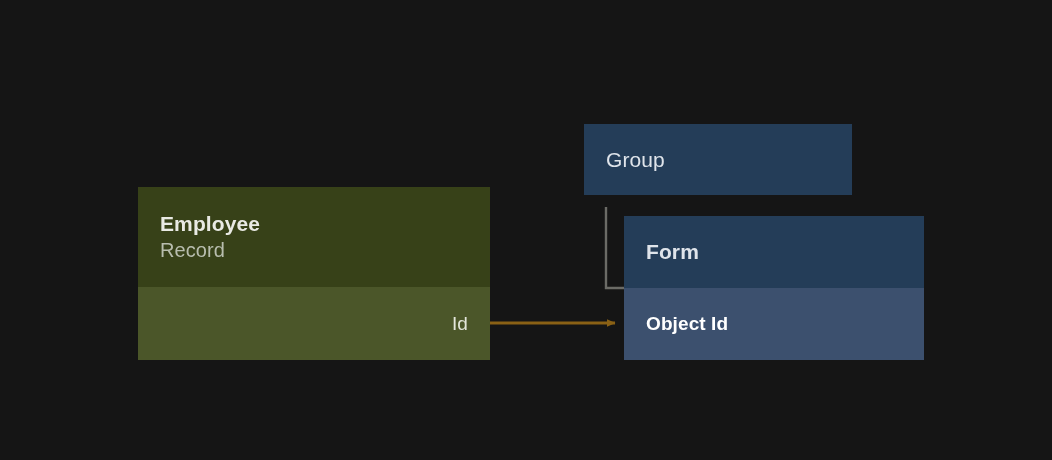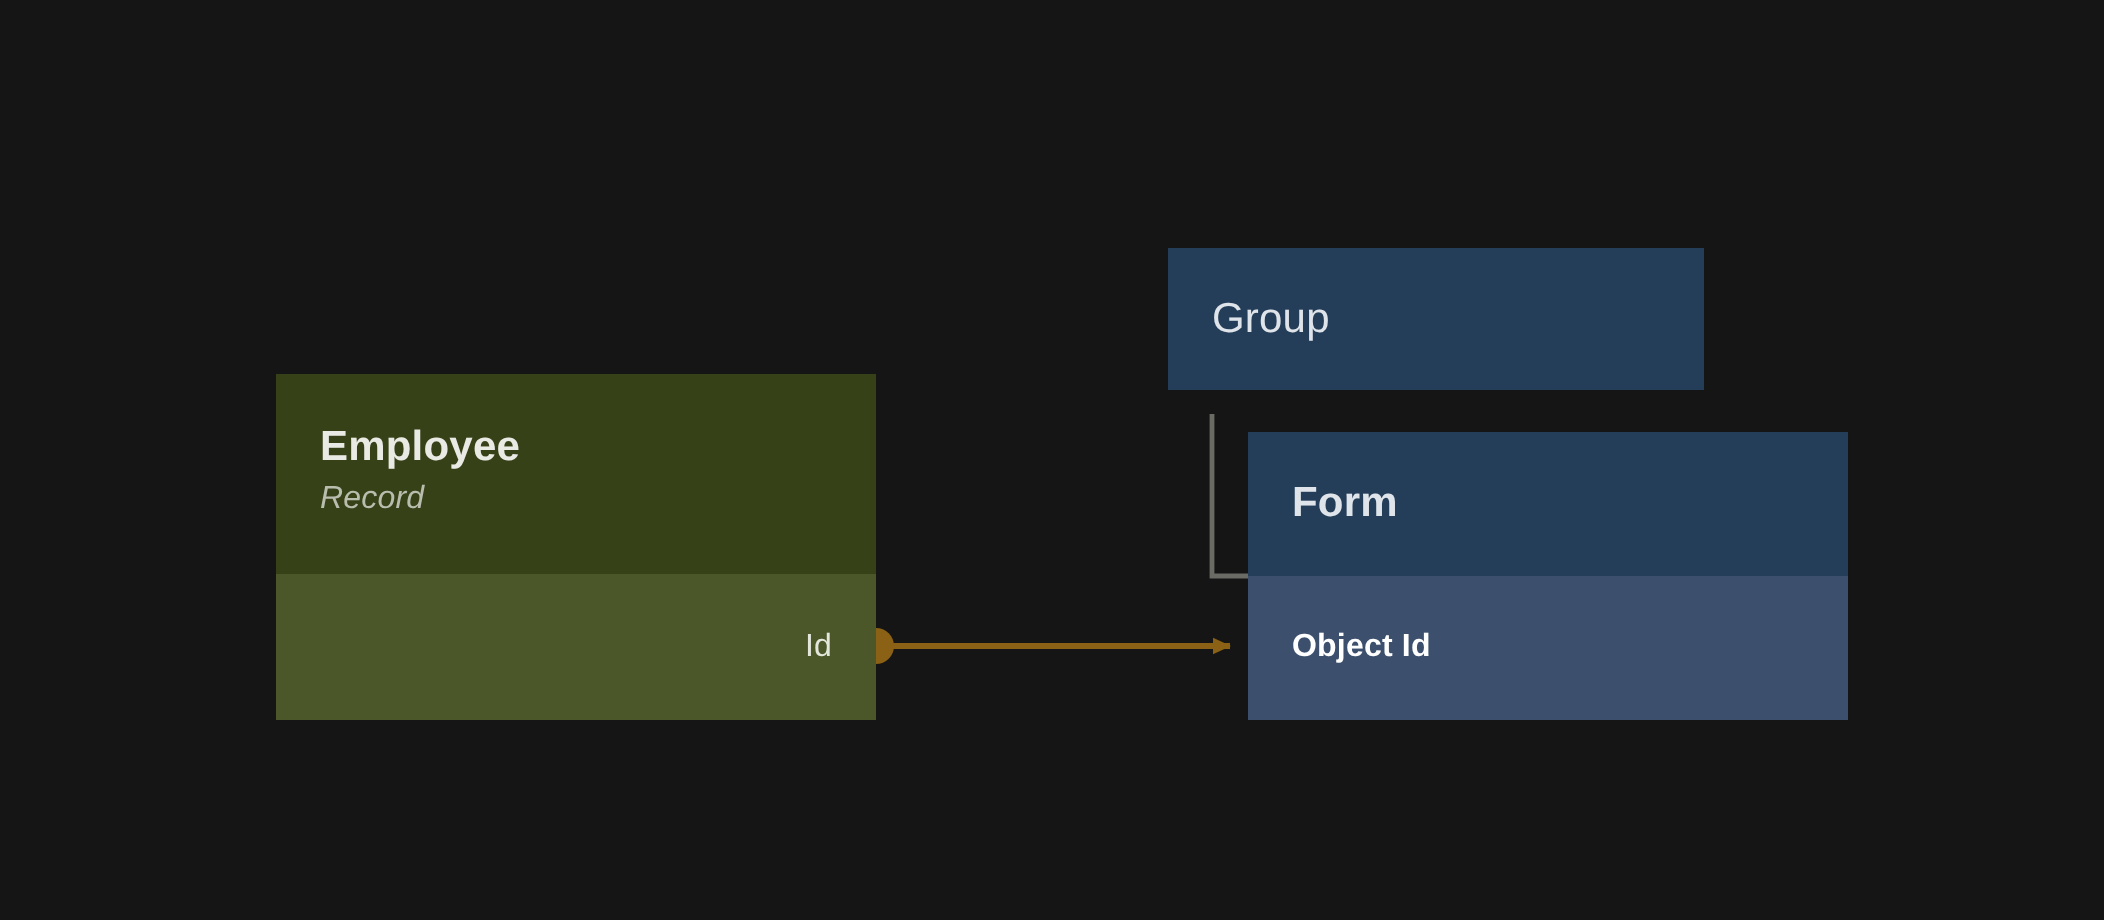--- a/index.html
+++ b/index.html
@@ -33,47 +33,46 @@
     padding: 0 22px;
   }
   .node-title {
     font-size: 21px;
     line-height: 26px;
     letter-spacing: 0.1px;
     white-space: nowrap;
   }
   .node-title.bold { font-weight: bold; }
   .node-subtitle {
-    font-size: 16px;
+    font-size: 20px;
     line-height: 26px;
     letter-spacing: 0.1px;
     white-space: nowrap;
-    font-style: italic;
   }
   .node-row {
     box-sizing: border-box;
     width: 100%;
     display: flex;
     align-items: center;
     padding: 0 22px;
   }
   .node-row.align-right { justify-content: flex-end; }
   .node-row.align-left  { justify-content: flex-start; }
   .row-label {
-    font-size: 16px;
+    font-size: 19px;
     line-height: 24px;
     letter-spacing: 0.1px;
     white-space: nowrap;
   }
 
   
   #node-employee {
     left: 138px;
     top: 187px;
-    width: 300px;
+    width: 352px;
     height: 173px;
   }
   #node-employee .node-header {
     height: 100px;
     background: #374118;
   }
   #node-employee .node-title    { color: #e9eae4; }
   #node-employee .node-subtitle { color: #b8bdae; }
   #node-employee .node-row {
     height: 73px;

